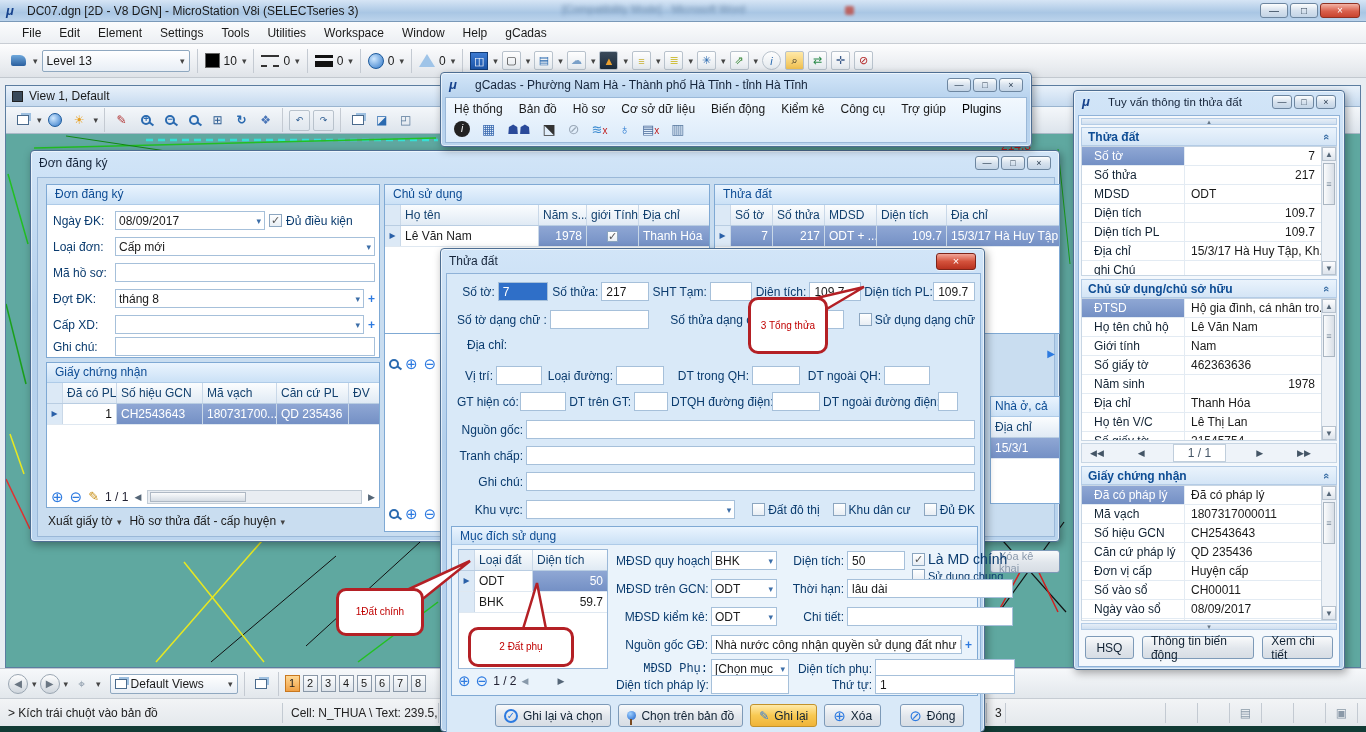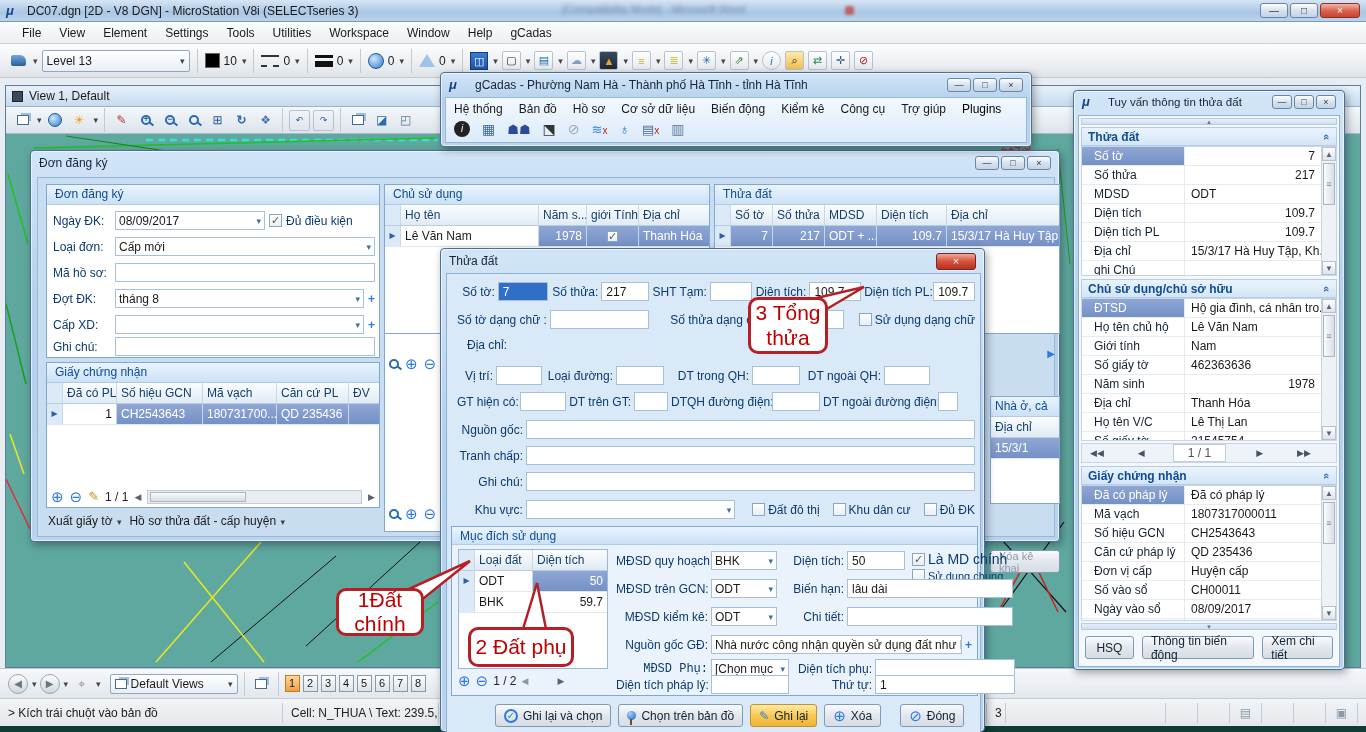--- a/index.html
+++ b/index.html
@@ -116,21 +116,21 @@
     justify-content:center; gap:5px; padding:0 8px; color:#123; }
   .btn.orange { background:linear-gradient(#ffeaa9,#f8c952 50%,#f0b438); border-color:#c2922c; }
   .circ { width:14px; height:14px; border:2px solid #2d7ae0; border-radius:50%; color:#2d7ae0;
     font-size:10px; display:flex; align-items:center; justify-content:center; flex:none; }
   .pin { width:9px; height:9px; border-radius:50%; background:radial-gradient(circle at 35% 30%,#9fd0ff,#1a5fc8);
     position:relative; flex:none; }
   .pin::after{ content:""; position:absolute; left:3px; top:8px; width:2px; height:6px; background:#7a4a20; }
 
   
   .callout { position:absolute; background:#fff; border:3px solid #b42025; border-radius:10px;
-    color:#c00000; font-size:21px; display:flex; align-items:center; justify-content:center;
+    color:#c00000; font-size:10px; display:flex; align-items:center; justify-content:center;
     text-align:center; z-index:56; line-height:1.15; }
 
   
   #panel { left:1073px; top:90px; width:272px; height:580px; z-index:40; position:absolute; }
   #panelbody { position:absolute; left:4px; top:24px; width:262px; height:552px; background:#f4f8fc;
     border:1px solid #8fb2d8; }
   .sec-h { height:19px; background:linear-gradient(#eaf3fc,#d4e5f6); border:1px solid #b4cce6;
     color:#0d4c94; font-weight:bold; font-size:12px; padding:2px 6px; display:flex; align-items:center; }
   .chev { margin-left:auto; color:#3a6ea5; transform:rotate(90deg); font-size:11px; }
   .prow { display:flex; height:19px; border-bottom:1px solid #e3ebf3; background:#fff; overflow:hidden; }
@@ -177,21 +177,21 @@
   <span class="worddot"></span>
   <span class="winbtns">
     <span class="wbtn">—</span>
     <span class="wbtn">□</span>
     <span class="wbtn close">×</span>
   </span>
 </div>
 
 <div class="abs" id="menubar">
   <span class="mitem">File</span>
-  <span class="mitem">View</span>
+  <span class="mitem">Edit</span>
   <span class="mitem">Element</span>
   <span class="mitem">Settings</span>
   <span class="mitem">Tools</span>
   <span class="mitem">Utilities</span>
   <span class="mitem">Workspace</span>
   <span class="mitem">Window</span>
   <span class="mitem">Help</span>
   <span class="mitem">gCadas</span>
 </div>
 
@@ -626,21 +626,21 @@
       <div class="r" style="left:460px;top:42px;gap:3px;">
         <span class="cb"></span>
         <span class="lb" style="font-size:11px;">Sử dụng chung</span>
       </div>
       <div class="r" style="left:164px;top:52px;gap:3px;">
         <span class="lb" style="width:92px;text-align:right;">MĐSD trên GCN:</span>
         <span class="cmb" style="width:66px;">
             <span>ODT</span>
             <span class="dd">▾</span>
           </span>
-        <span class="lb" style="width:56px;text-align:right;margin-left:8px;">Biến hạn:</span>
+        <span class="lb" style="width:56px;text-align:right;margin-left:8px;">Thời hạn:</span>
         <span class="in" style="width:166px;">lâu dài</span>
       </div>
       <div class="r" style="left:164px;top:80px;gap:3px;">
         <span class="lb" style="width:92px;text-align:right;">MĐSD kiểm kê:</span>
         <span class="cmb" style="width:66px;">
             <span>ODT</span>
             <span class="dd">▾</span>
           </span>
         <span class="lb" style="width:56px;text-align:right;margin-left:8px;">Chi tiết:</span>
         <span class="in" style="width:166px;"></span>

